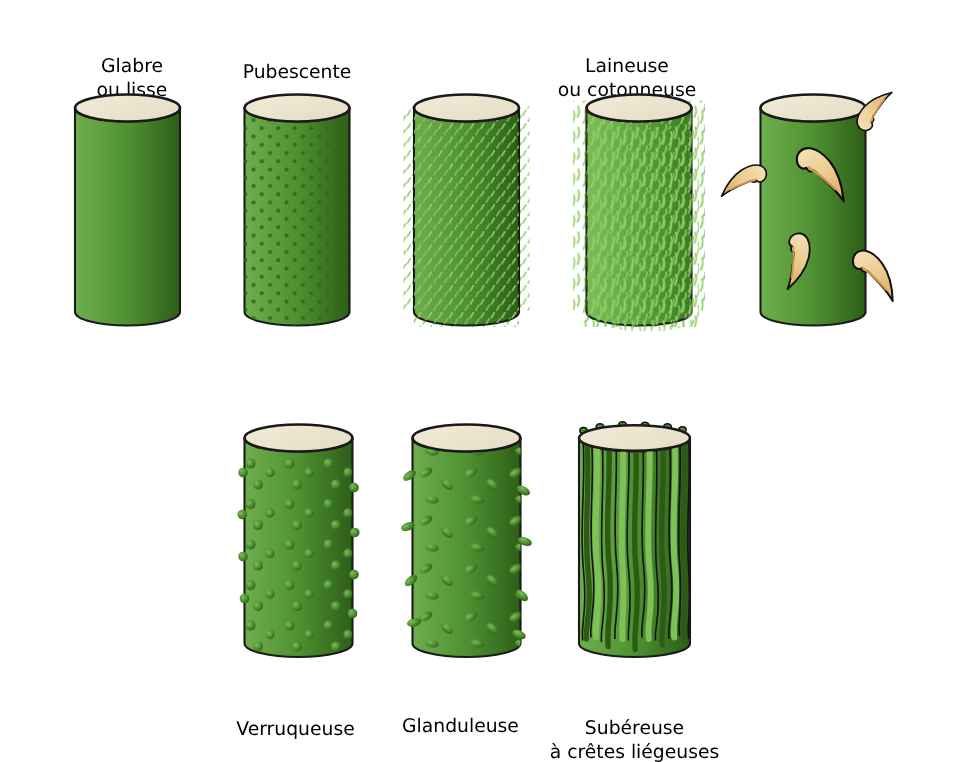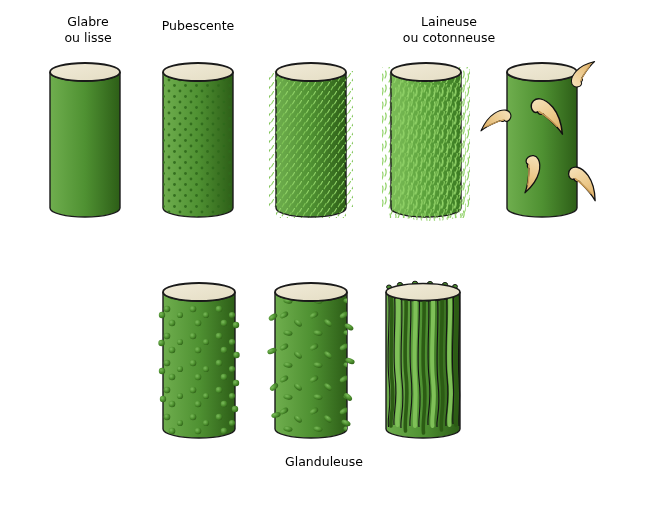--- a/index.html
+++ b/index.html
@@ -6,21 +6,21 @@
   html,body{margin:0;padding:0;}
   body{background:var(--background,#fff);}
   .canvas{
     position:relative;width:650px;height:508px;overflow:hidden;
     background:var(--background,#fff);
     font-family:"DejaVu Sans","Liberation Sans",sans-serif;
   }
   .stem-label{
     position:absolute;width:160px;transform:translateX(-50%);
     font-size:12.5px;line-height:15.5px;text-align:center;
-    color:var(--label-text,#000);white-space:pre-line;
+    color:var(--label-text,#000);white-space:pre-line;margin-top:22px;
   }
   .stem-art{position:absolute;width:130px;height:180px;}
   .defs-holder{position:absolute;width:0;height:0;overflow:hidden;}
 </style>
 </head>
 <body>
 
 <div class="canvas">
 
   <svg class="defs-holder" aria-hidden="true">
@@ -76,23 +76,26 @@
       <g id="thornG">
         <path d="M8.5,0.5 C3.5,0.5 0.5,4.5 1.5,9 C2.3,12.5 5.5,14.5 8,12.5 C8.5,14.5 11,15 12.5,13.5 C19,18 26,21.5 33,29.5 C31,21 28,13 21,6.5 C16.5,2.5 12.5,0.5 8.5,0.5 Z" fill="url(#gThorn)" stroke="#111" stroke-width="1.3" stroke-linejoin="round"></path>
         <path d="M9,12 C14,14.5 20,17.5 27,23" stroke="#c89a55" stroke-width="1.4" fill="none" stroke-linecap="round"></path>
       </g>
     </defs>
   </svg>
 
   <div class="stem-label" style="left:88px;top:14px">Glabre
 ou lisse</div>
   <div class="stem-label" style="left:198px;top:18px">Pubescente</div>
-  <div class="stem-label" style="left:449px;top:14px">Laineuse
+  <div class="stem-label" style="left:418px;top:14px">Laineuse
 ou cotonneuse</div>
-  <div class="stem-label" style="left:324px;top:454px">Glanduleuse</div>
+  <div class="stem-label" style="left:197px;top:456px">Verruqueuse</div>
+  <div class="stem-label" style="left:307px;top:454px">Glanduleuse</div>
+  <div class="stem-label" style="left:423px;top:455px">Subéreuse
+à crêtes liégeuses</div>
 
   <svg class="stem-art" style="left:20px;top:55px" viewBox="0 0 130 180">
     <path d="M30,17 V153 a35,9 0 0 0 70,0 V17 a35,9 0 0 1 -70,0 Z" fill="url(#gBody)" stroke="#1a1a1a" stroke-width="1.4"></path>
     <ellipse cx="65" cy="17" rx="35" ry="9" fill="url(#gCream)" stroke="#1a1a1a" stroke-width="1.8"></ellipse>
   </svg>
 
   <svg class="stem-art" style="left:133px;top:55px" viewBox="0 0 130 180">
     <path d="M30,17 V153 a35,9 0 0 0 70,0 V17 a35,9 0 0 1 -70,0 Z" fill="url(#gBody)" stroke="#1a1a1a" stroke-width="1.4"></path>
     <path d="M30,17 V153 a35,9 0 0 0 70,0 V17 a35,9 0 0 1 -70,0 Z" fill="url(#pDots)" stroke="none"></path>
     <ellipse cx="65" cy="17" rx="35" ry="9" fill="url(#gCream)" stroke="#1a1a1a" stroke-width="1.8"></ellipse>

